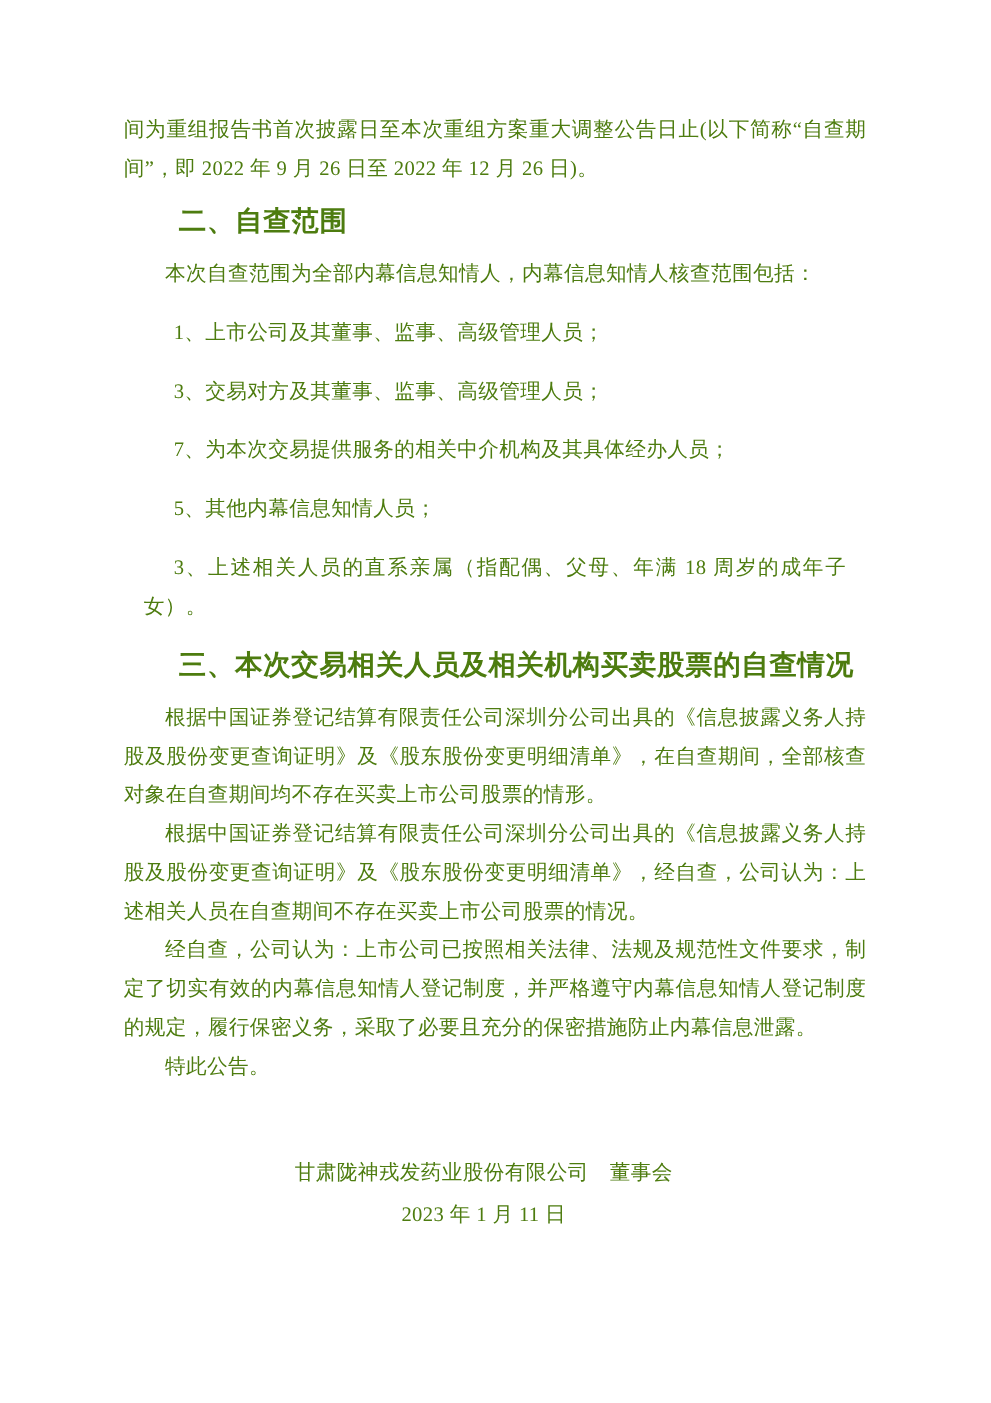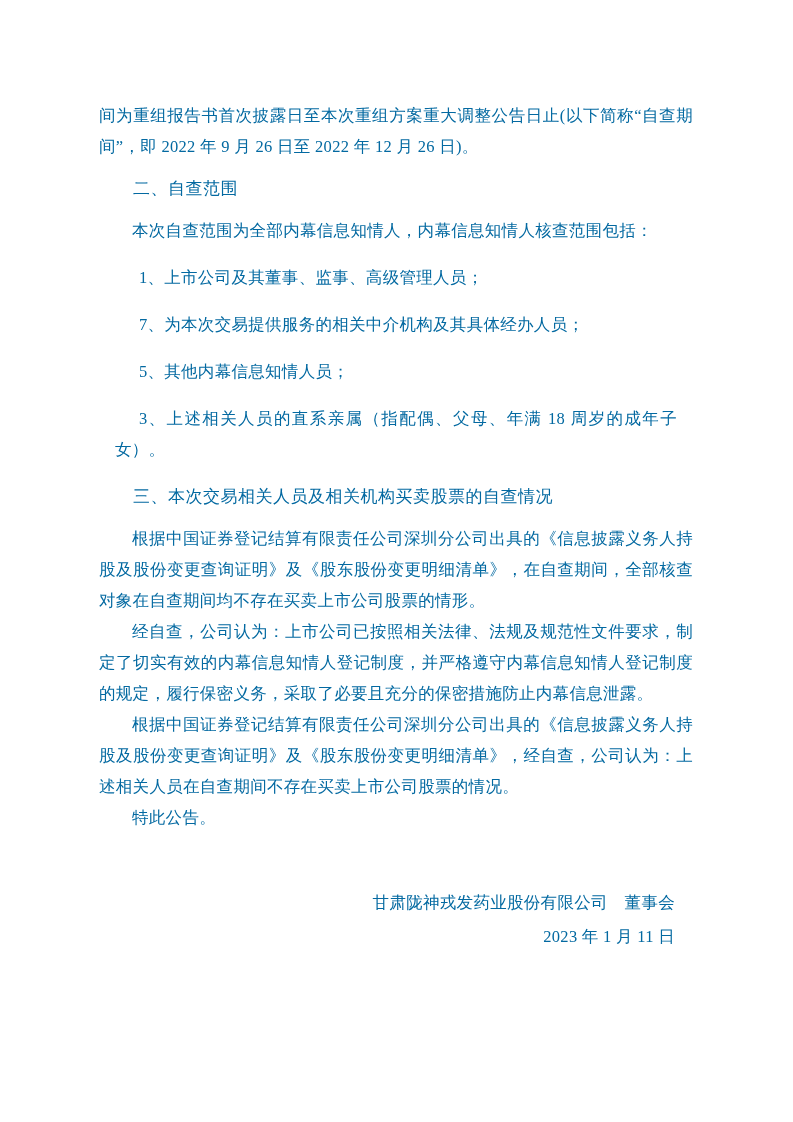--- a/index.html
+++ b/index.html
@@ -10,85 +10,86 @@
   .page {
     position: relative;
     width: 793px;
     height: 1122px;
     background: #ffffff;
     overflow: hidden;
   }
   .content {
     position: absolute;
     left: 99px;
-    top: 100px;
+    top: 88px;
     width: 594px;
     font-family: "Liberation Serif", "DejaVu Serif", serif;
     font-size: 16.5px;
     line-height: 31px;
-    color: #0369a1;
+    color: #4d7c0f;
     text-align: justify;
     letter-spacing: 0.3px;
   }
   .para {
     margin: 0;
     text-indent: 2em;
   }
   .para-flush {
     text-indent: 0;
   }
   .list-item {
     margin: 16px;
     text-indent: 1.45em;
   }
   .heading {
     margin: 11px 0;
     font-family: "Liberation Sans", "DejaVu Sans", sans-serif;
-    font-weight: 400;
-    font-size: 17px;
+    font-weight: 700;
+    font-size: 22px;
     line-height: 31px;
     text-indent: 2em;
     letter-spacing: 0.5px;
   }
   .signature-block {
     margin-top: 53px;
     padding-right: 18px;
-    text-align: right;
+    text-align: center;
   }
   .signature-line {
     margin: 0;
     text-indent: 0;
     line-height: 34px;
   }
 </style>
 </head>
 <body>
 
 <div class="page">
   <div class="content">
 
     <p class="para para-flush">间为重组报告书首次披露日至本次重组方案重大调整公告日止(以下简称“自查期间”，即 2022 年 9 月 26 日至 2022 年 12 月 26 日)。</p>
 
     <h2 class="heading">二、自查范围</h2>
 
     <p class="para">本次自查范围为全部内幕信息知情人，内幕信息知情人核查范围包括：</p>
 
     <p class="list-item">1、上市公司及其董事、监事、高级管理人员；</p>
+    <p class="list-item">3、交易对方及其董事、监事、高级管理人员；</p>
     <p class="list-item">7、为本次交易提供服务的相关中介机构及其具体经办人员；</p>
     <p class="list-item">5、其他内幕信息知情人员；</p>
     <p class="list-item">3、上述相关人员的直系亲属（指配偶、父母、年满 18 周岁的成年子女）。</p>
 
     <h2 class="heading">三、本次交易相关人员及相关机构买卖股票的自查情况</h2>
 
     <p class="para">根据中国证券登记结算有限责任公司深圳分公司出具的《信息披露义务人持股及股份变更查询证明》及《股东股份变更明细清单》，在自查期间，全部核查对象在自查期间均不存在买卖上市公司股票的情形。</p>
 
 
+    <p class="para">根据中国证券登记结算有限责任公司深圳分公司出具的《信息披露义务人持股及股份变更查询证明》及《股东股份变更明细清单》，经自查，公司认为：上述相关人员在自查期间不存在买卖上市公司股票的情况。</p>
+
     <p class="para">经自查，公司认为：上市公司已按照相关法律、法规及规范性文件要求，制定了切实有效的内幕信息知情人登记制度，并严格遵守内幕信息知情人登记制度的规定，履行保密义务，采取了必要且充分的保密措施防止内幕信息泄露。</p>
-
-    <p class="para">根据中国证券登记结算有限责任公司深圳分公司出具的《信息披露义务人持股及股份变更查询证明》及《股东股份变更明细清单》，经自查，公司认为：上述相关人员在自查期间不存在买卖上市公司股票的情况。</p>
 
     <p class="para">特此公告。</p>
 
     <div class="signature-block">
       <p class="signature-line">甘肃陇神戎发药业股份有限公司　董事会</p>
       <p class="signature-line">2023 年 1 月 11 日</p>
     </div>
 
   </div>
 </div>

